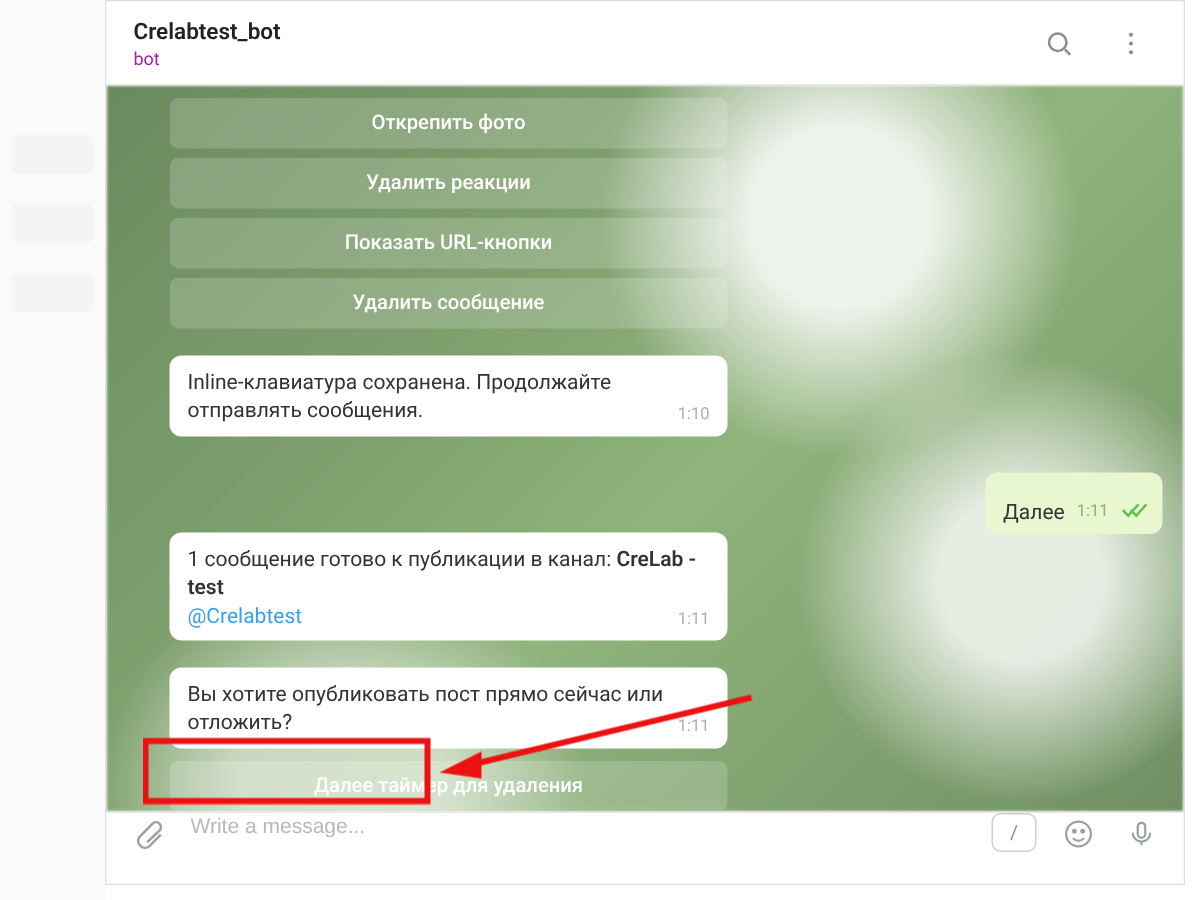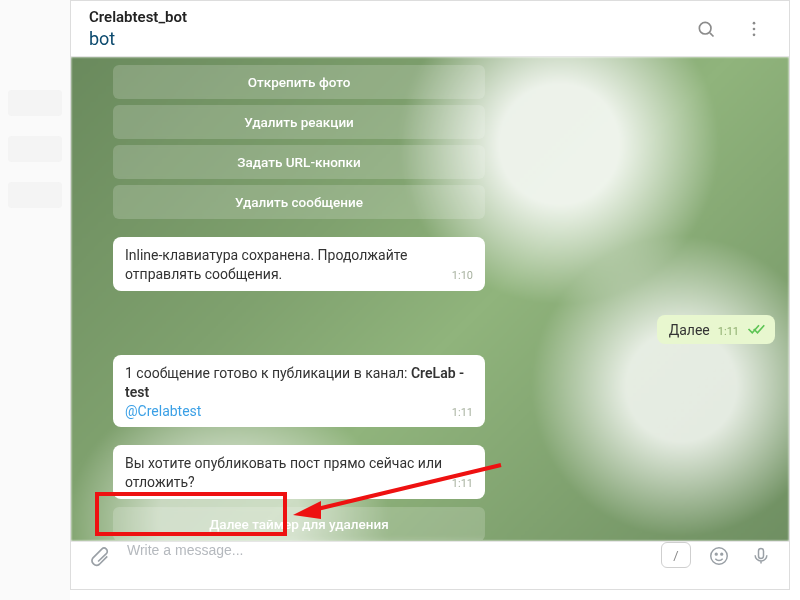--- a/index.html
+++ b/index.html
@@ -31,21 +31,21 @@
   .header {
     display: flex; align-items: center;
     padding: 20px 18px;
     border-bottom: 1px solid #e6e6e6;
     background: #fff;
     height: 56px;
     gap: 14px;
   }
   .header .titles { flex: 1; }
   .header .title { font-weight: 600; font-size: 15px; color: #222; }
-  .header .subtitle { font-size: 18px; color: #0c4a6e; margin-top: 2px; }
+  .header .subtitle { font-size: 12px; color: #a21caf; margin-top: 2px; }
   .header .icon-btn {
     width: 34px; height: 34px; display:flex; align-items:center; justify-content:center;
     color:#8b8b8b; cursor:pointer; border-radius:50%;
   }
 
   .chat {
     flex: 1;
     position: relative;
     overflow: hidden;
   }
@@ -99,26 +99,26 @@
     float: right;
     margin-left: 12px;
     margin-top: 4px;
   }
   .msg .link { color: #3ba0e6; }
   .msg b { font-weight: 600; }
 
   .out {
     background: #e8f7cf;
     border-radius: 8px;
-    padding: 7px 10px 6px 12px;
+    padding: 19px 10px 6px 12px;
     font-size: 14px;
     color: #333;
     position: absolute;
     right: 14px;
-    display:flex; align-items:flex-end; gap:8px;
+    display:flex; align-items:flex-start; gap:8px;
   }
   .out .time { font-size: 11px; color: #8fae6f; }
   .out .checks { color:#5dc454; }
 
   .kb-col.bottom { margin-top: 8px; }
 
   .highlight-box {
     position: absolute;
     border: 4px solid #e11;
     pointer-events: none;
@@ -180,21 +180,21 @@
     </div>
   </div>
 
   <div class="chat">
     <div class="chat-bg"></div>
     <div class="chat-inner">
 
       <div class="kb-col">
         <div class="kb-btn">Открепить фото</div>
         <div class="kb-btn">Удалить реакции</div>
-        <div class="kb-btn">Задать URL-кнопки</div>
+        <div class="kb-btn">Показать URL-кнопки</div>
         <div class="kb-btn">Удалить сообщение</div>
       </div>
 
       <div class="msg">
         <span>Inline-клавиатура сохранена. Продолжайте отправлять сообщения.</span>
         <span class="time">1:10</span>
       </div>
 
       <div class="out" style="top:258px">
         <span>Далее</span>

